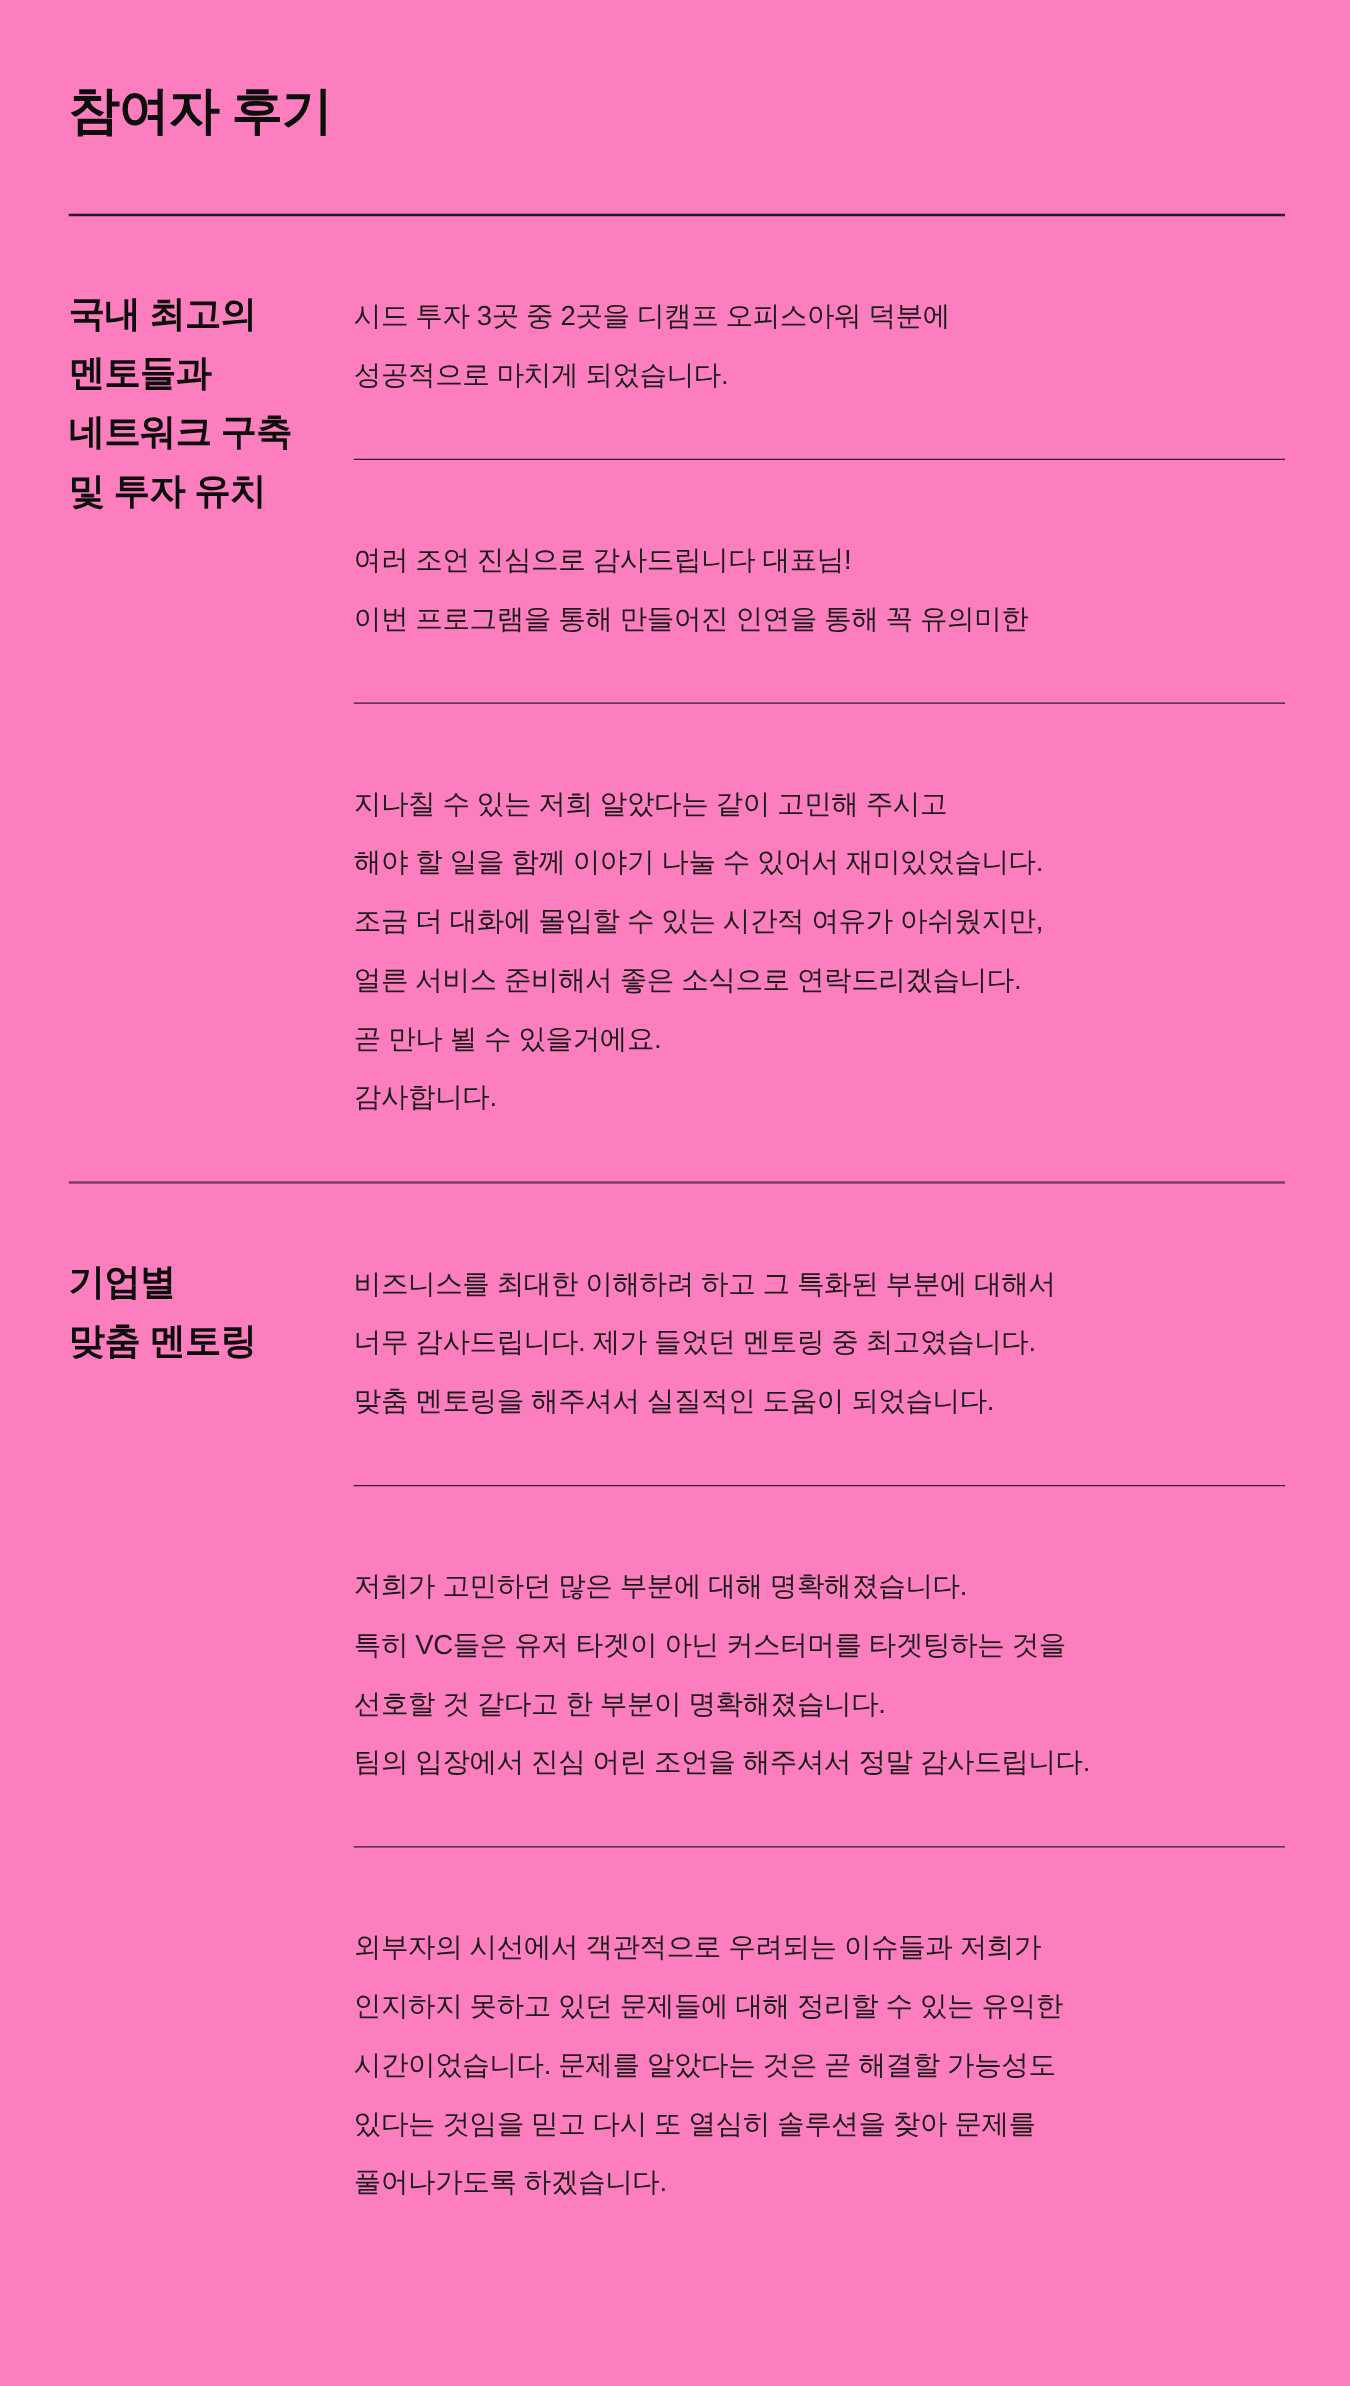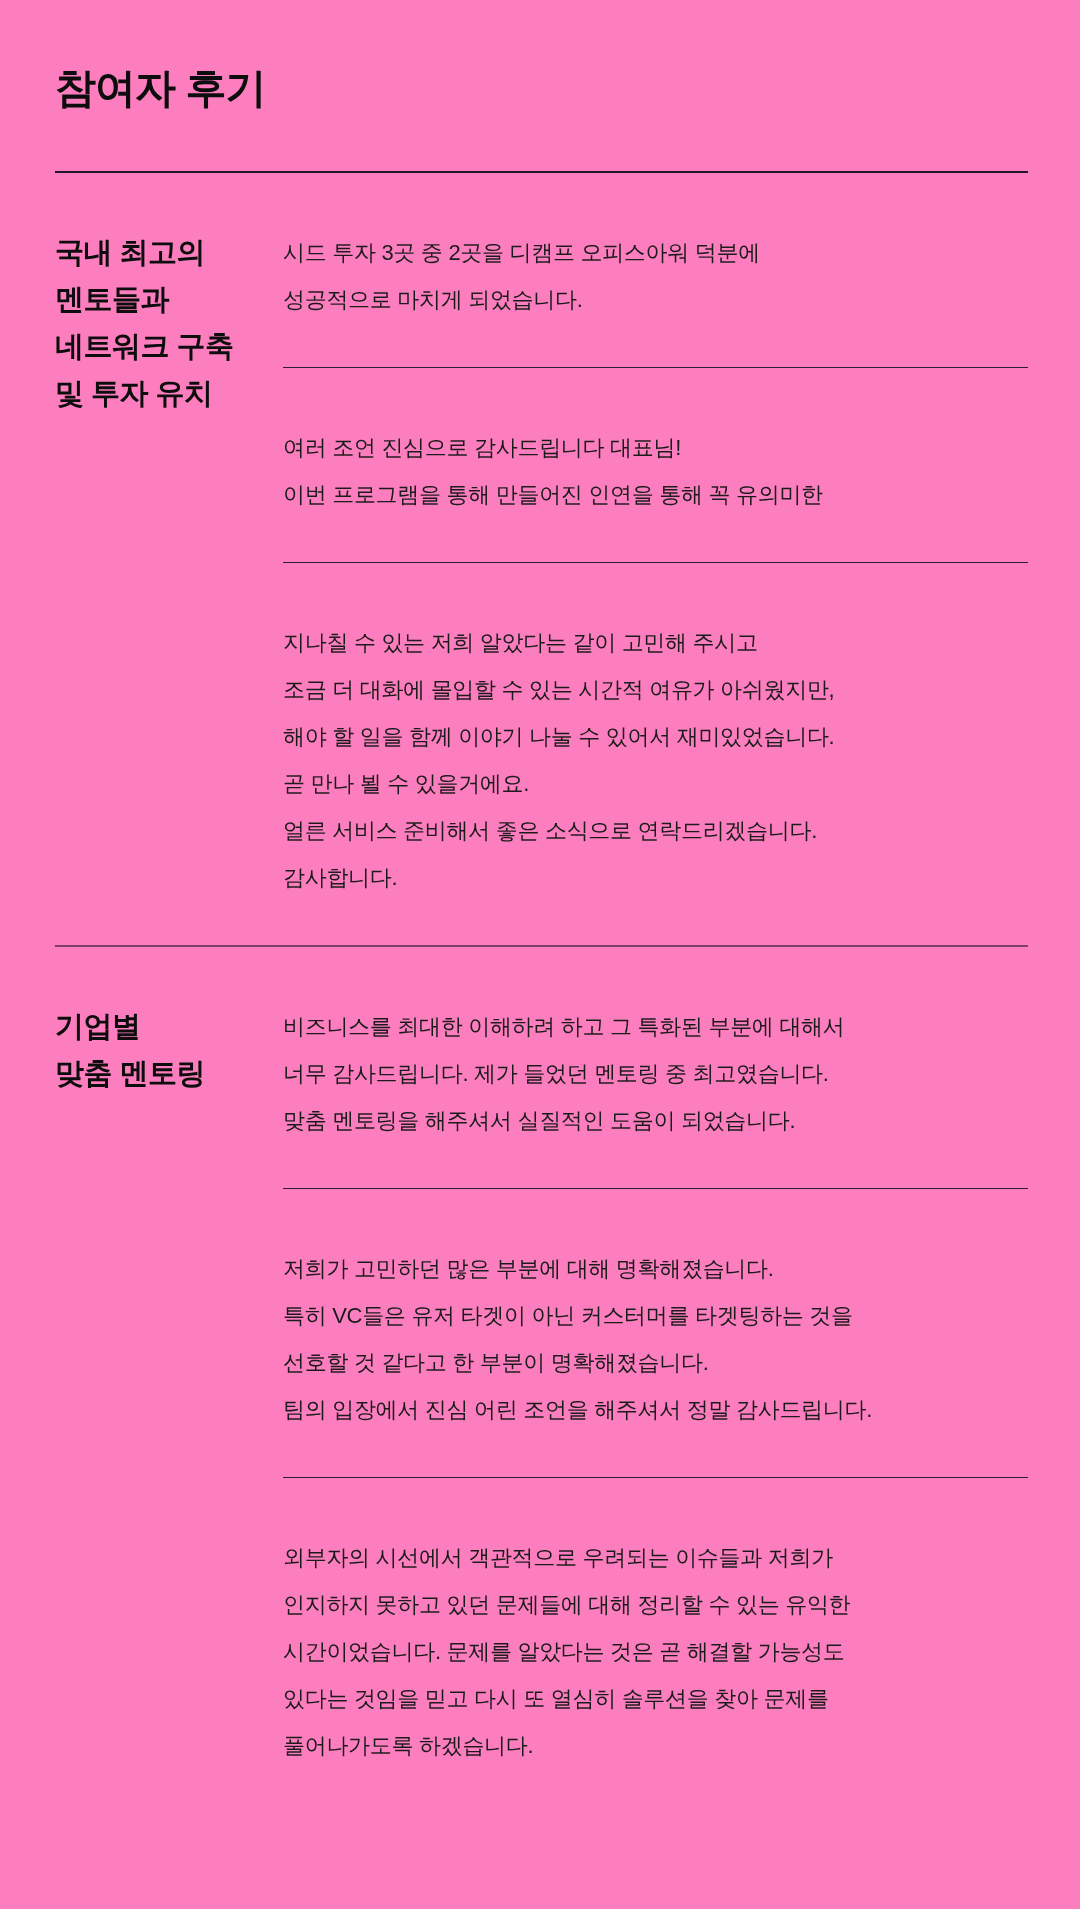--- a/index.html
+++ b/index.html
@@ -85,24 +85,24 @@
             <span class="t-line">성공적으로 마치게 되었습니다.</span>
           </p>
           <div class="t-divider"></div>
           <p class="testimonial">
             <span class="t-line">여러 조언 진심으로 감사드립니다 대표님!</span>
             <span class="t-line">이번 프로그램을 통해 만들어진 인연을 통해 꼭 유의미한</span>
           </p>
           <div class="t-divider"></div>
           <p class="testimonial">
             <span class="t-line">지나칠 수 있는 저희 알았다는 같이 고민해 주시고</span>
+            <span class="t-line">해야 할 일을 함께 이야기 나눌 수 있어서 재미있었습니다.</span>
             <span class="t-line">조금 더 대화에 몰입할 수 있는 시간적 여유가 아쉬웠지만,</span>
-            <span class="t-line">해야 할 일을 함께 이야기 나눌 수 있어서 재미있었습니다.</span>
+            <span class="t-line">얼른 서비스 준비해서 좋은 소식으로 연락드리겠습니다.</span>
             <span class="t-line">곧 만나 뵐 수 있을거에요.</span>
-            <span class="t-line">얼른 서비스 준비해서 좋은 소식으로 연락드리겠습니다.</span>
             <span class="t-line">감사합니다.</span>
           </p>
         </div>
       </section>
       <div class="section-divider"></div>
       <section class="section">
         <div class="section-label">
           <span class="label-line">기업별</span>
           <span class="label-line">맞춤 멘토링</span>
         </div>

